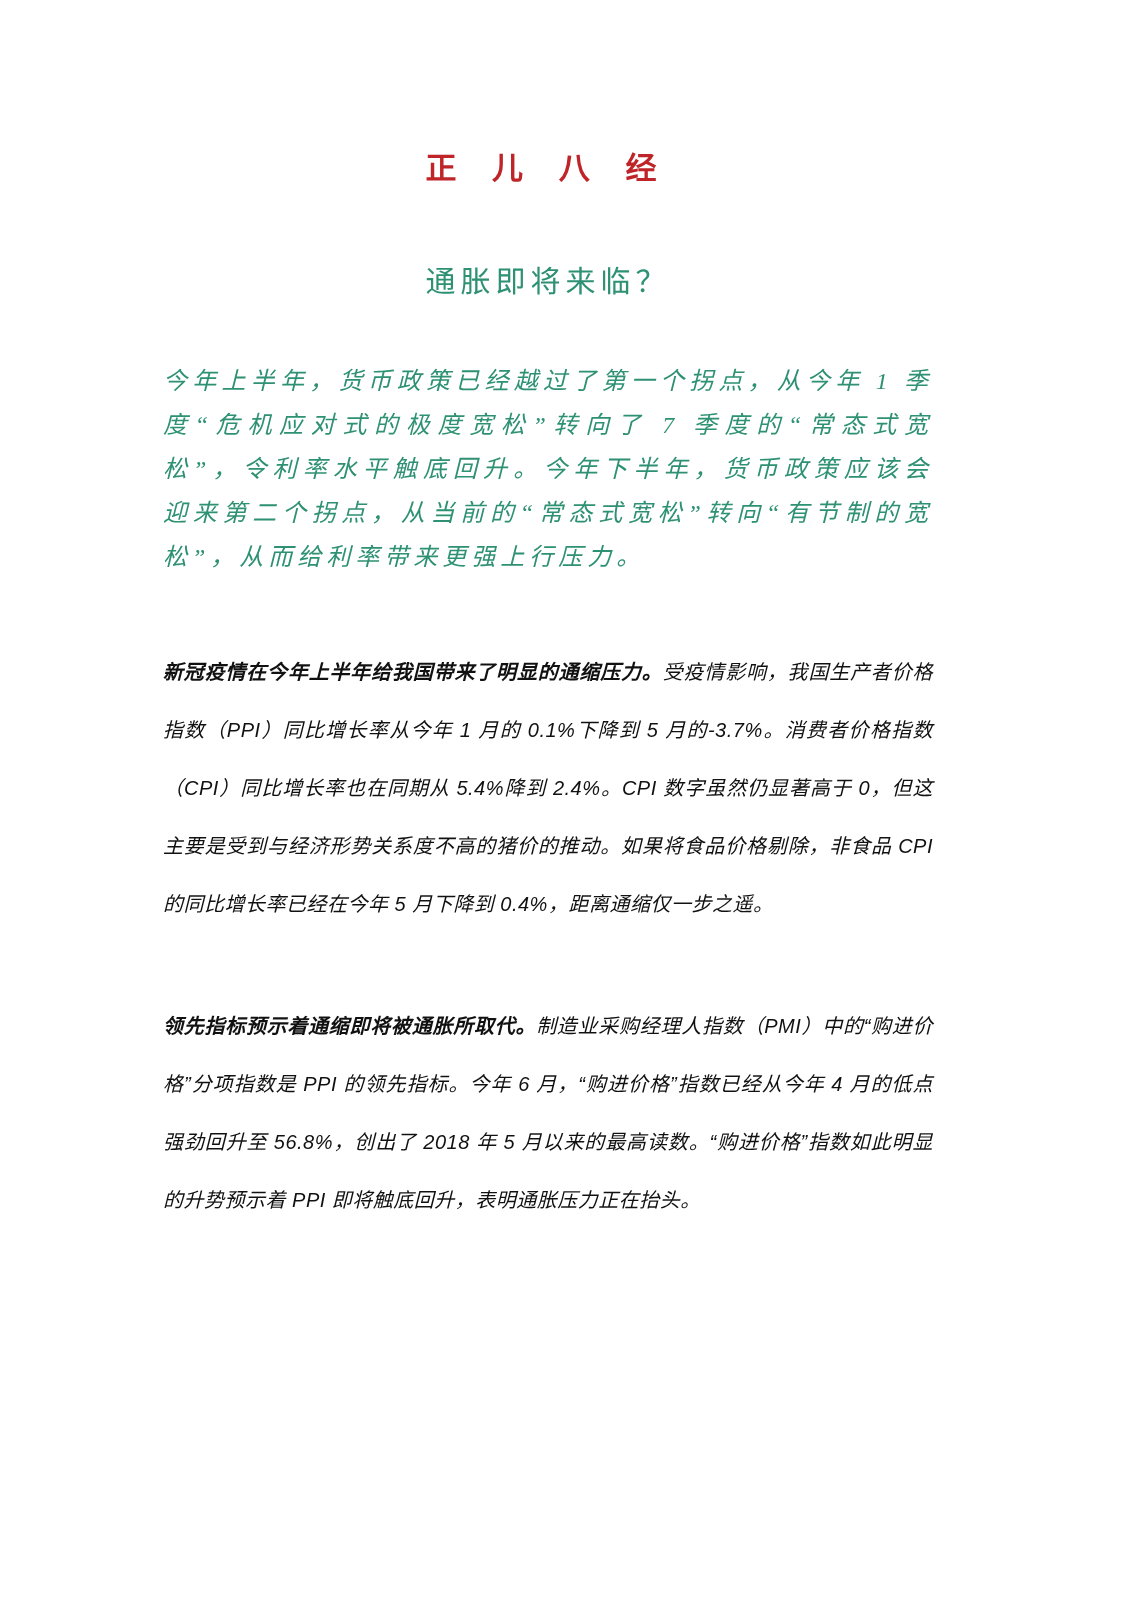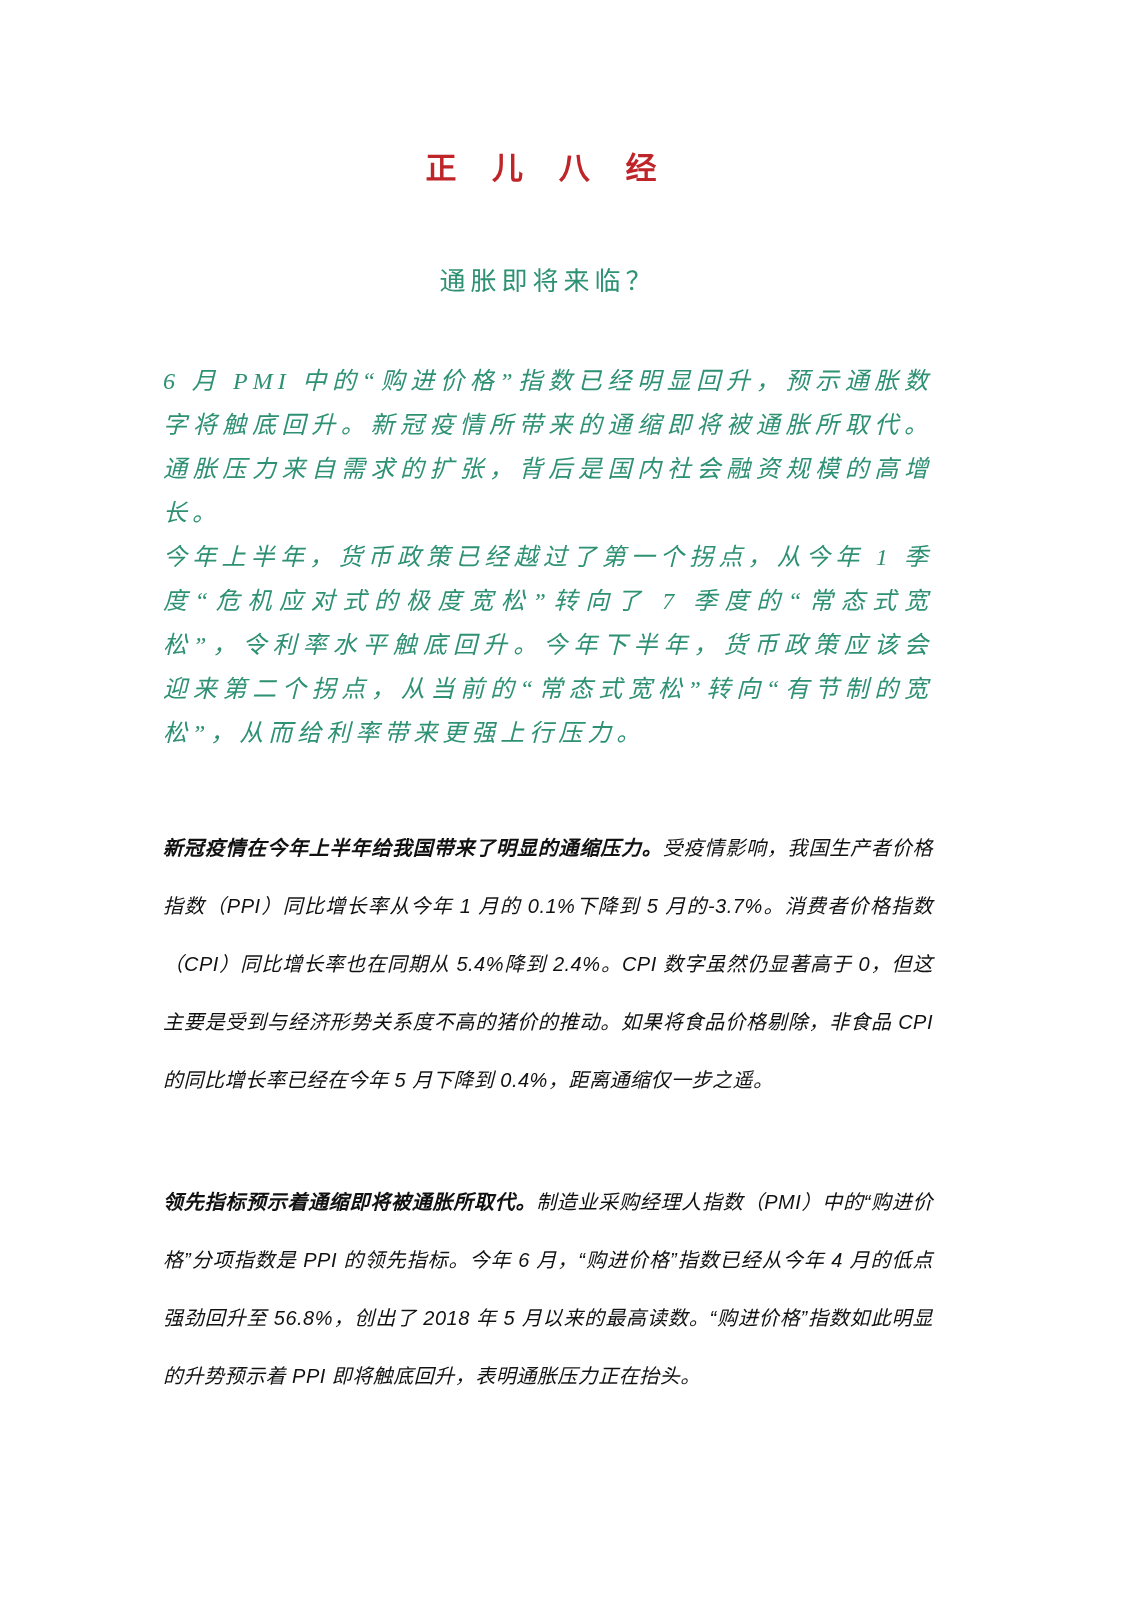--- a/index.html
+++ b/index.html
@@ -33,21 +33,21 @@
     font-weight: 600;
     letter-spacing: 14px;
     line-height: 38px;
   }
   
   .doc-title {
     margin-top: 76px;
     text-align: center;
     color: var(--green);
     font-family: "Liberation Serif", "DejaVu Serif", serif;
-    font-size: 26px;
+    font-size: 30px;
     font-weight: 400;
     letter-spacing: 5px;
     line-height: 36px;
   }
   
   .summary {
     margin: 59px 163px 0 163px;
     color: var(--green);
     font-family: "Liberation Serif", "DejaVu Serif", serif;
     font-style: italic;
@@ -74,21 +74,20 @@
 </head>
 <body>
 
 <div class="page">
 
   <h1 class="masthead">正 儿 八 经</h1>
 
   <h2 class="doc-title">通胀即将来临？</h2>
 
   <section class="summary">
-    <p>6 月 PMI 中的“购进价格”指数已经明显回升，预示通胀数字将触底回升。新冠疫情所带来的通缩即将被通胀所取代。通胀压力来自需求的扩张，背后是国内社会融资规模的高增长。</p>
     <p>今年上半年，货币政策已经越过了第一个拐点，从今年 1 季度“危机应对式的极度宽松”转向了 7 季度的“常态式宽松”，令利率水平触底回升。今年下半年，货币政策应该会迎来第二个拐点，从当前的“常态式宽松”转向“有节制的宽松”，从而给利率带来更强上行压力。</p>
   </section>
 
   <section class="body-text">
     <p><strong>新冠疫情在今年上半年给我国带来了明显的通缩压力。</strong><span>受疫情影响，我国生产者价格指数（PPI）同比增长率从今年 1 月的 0.1%下降到 5 月的-3.7%。消费者价格指数（CPI）同比增长率也在同期从 5.4%降到 2.4%。CPI 数字虽然仍显著高于 0，但这主要是受到与经济形势关系度不高的猪价的推动。如果将食品价格剔除，非食品 CPI 的同比增长率已经在今年 5 月下降到 0.4%，距离通缩仅一步之遥。</span></p>
     <p><strong>领先指标预示着通缩即将被通胀所取代。</strong><span>制造业采购经理人指数（PMI）中的“购进价格”分项指数是 PPI 的领先指标。今年 6 月，“购进价格”指数已经从今年 4 月的低点强劲回升至 56.8%，创出了 2018 年 5 月以来的最高读数。“购进价格”指数如此明显的升势预示着 PPI 即将触底回升，表明通胀压力正在抬头。</span></p>
   </section>
 
 </div>
 

